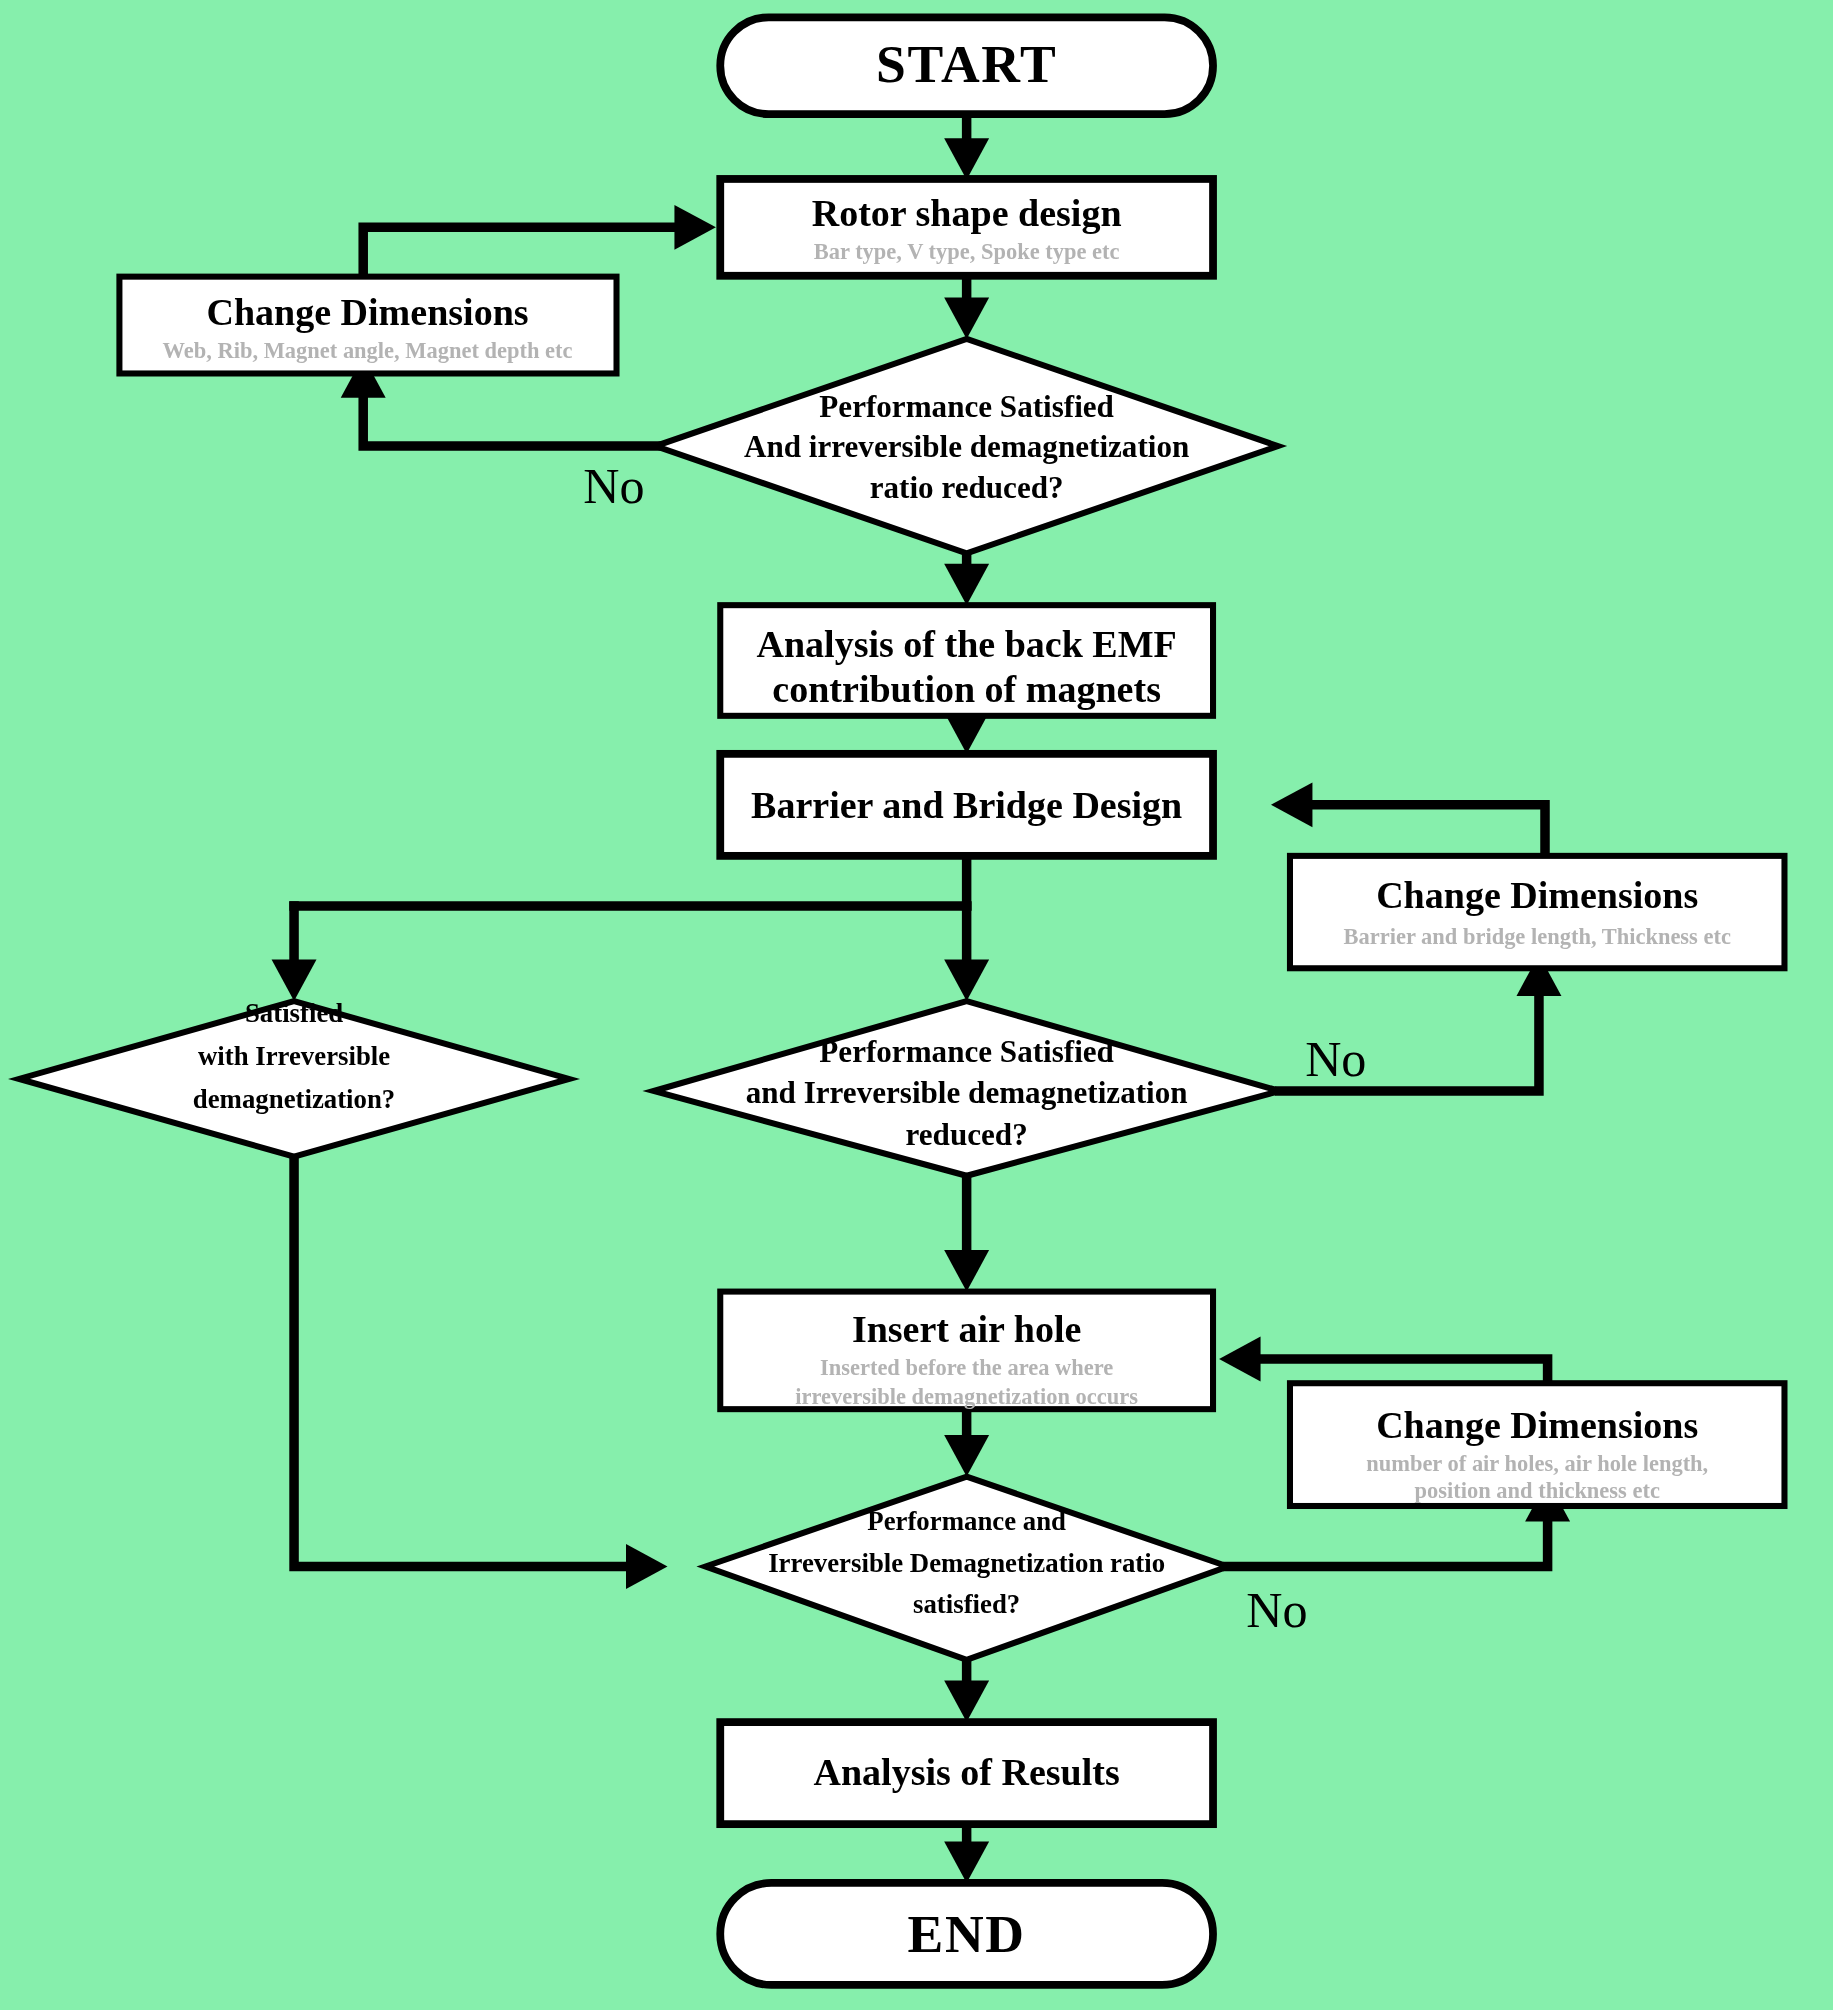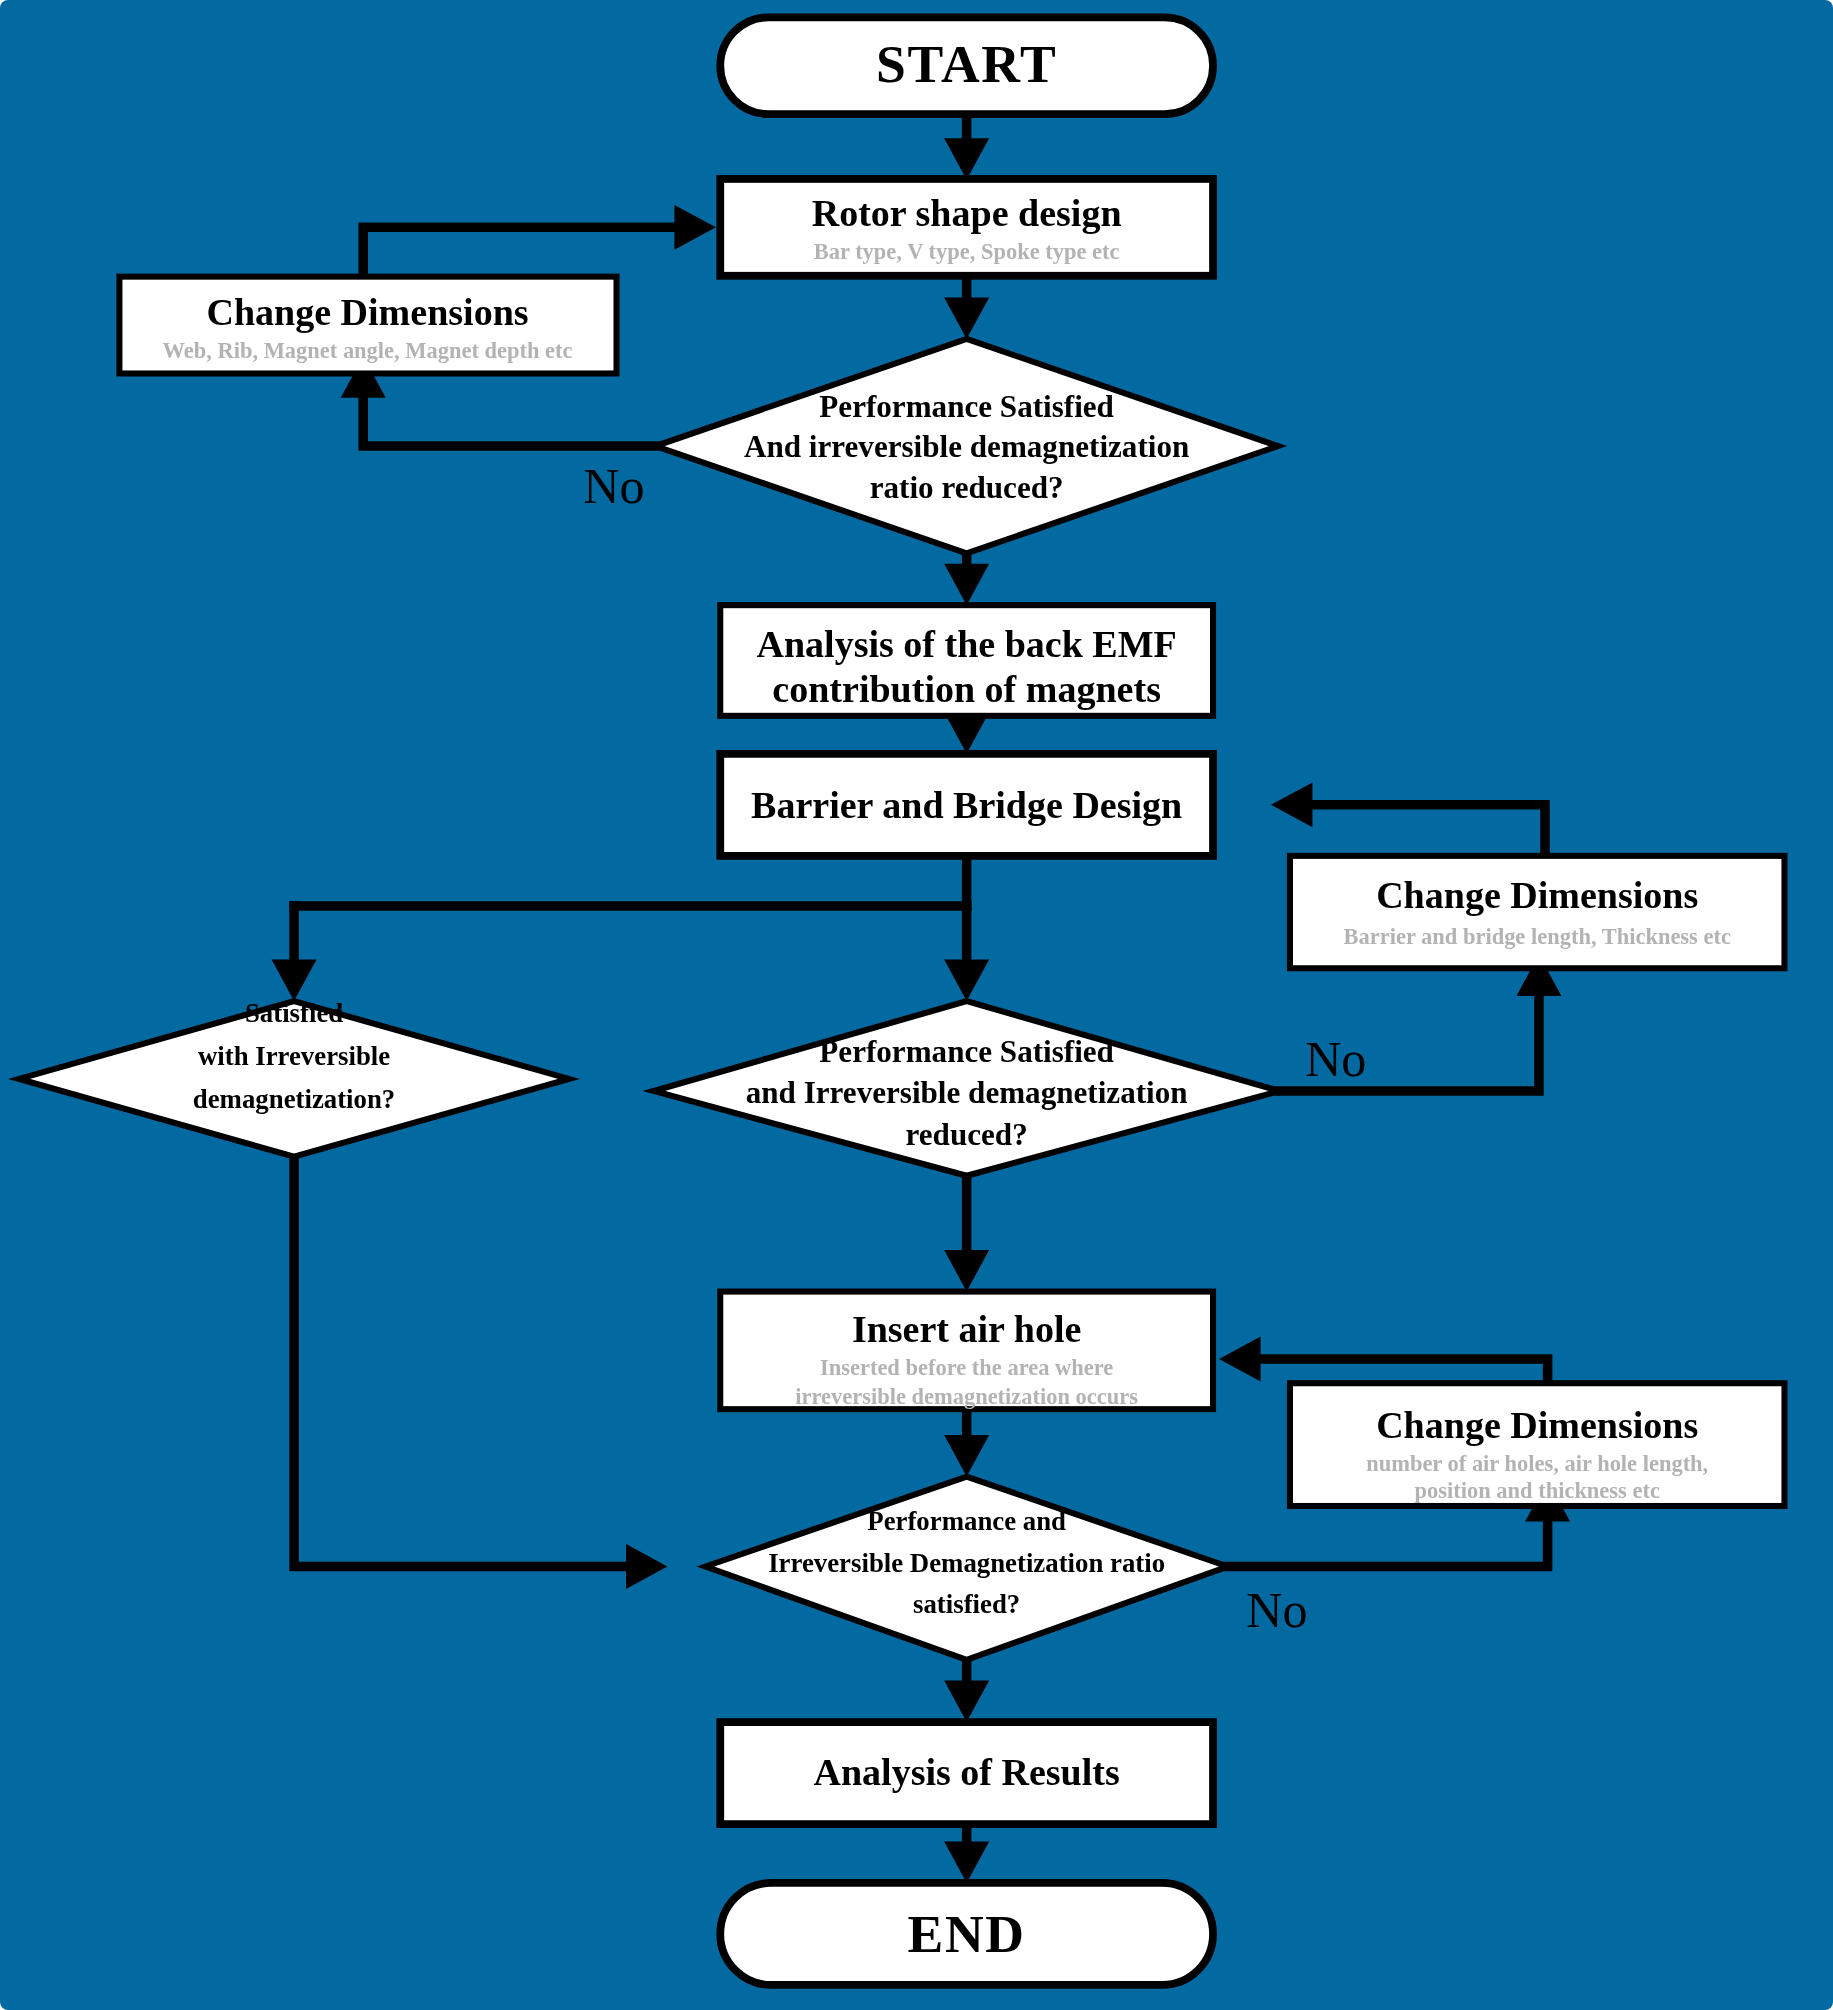--- a/index.html
+++ b/index.html
@@ -10,22 +10,21 @@
   body {
     width: 1833px;
     height: 2010px;
     font-family: "Liberation Serif", "DejaVu Serif", serif;
     overflow: hidden;
   }
   #flowchart-root {
     position: relative;
     width: 1833px;
     height: 2010px;
-    background: #0369a1;
-    border-radius: 8px;
+    background: #86efac;
   }
   svg#flow-svg {
     position: absolute;
     left: 0;
     top: 0;
     width: 1833px;
     height: 2010px;
   }
   .node-shape {
     fill: #ffffff;

